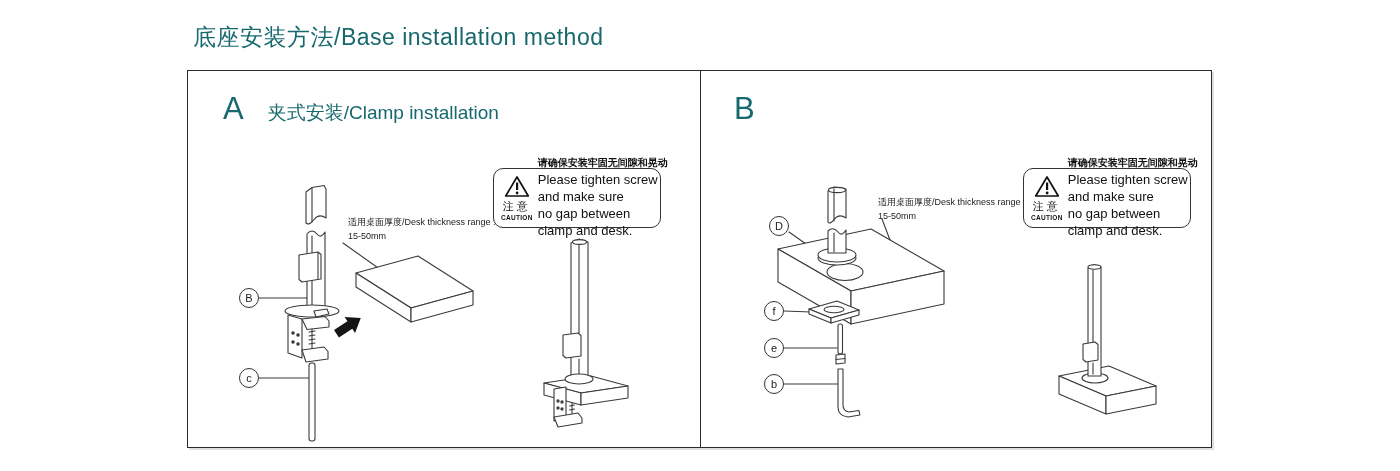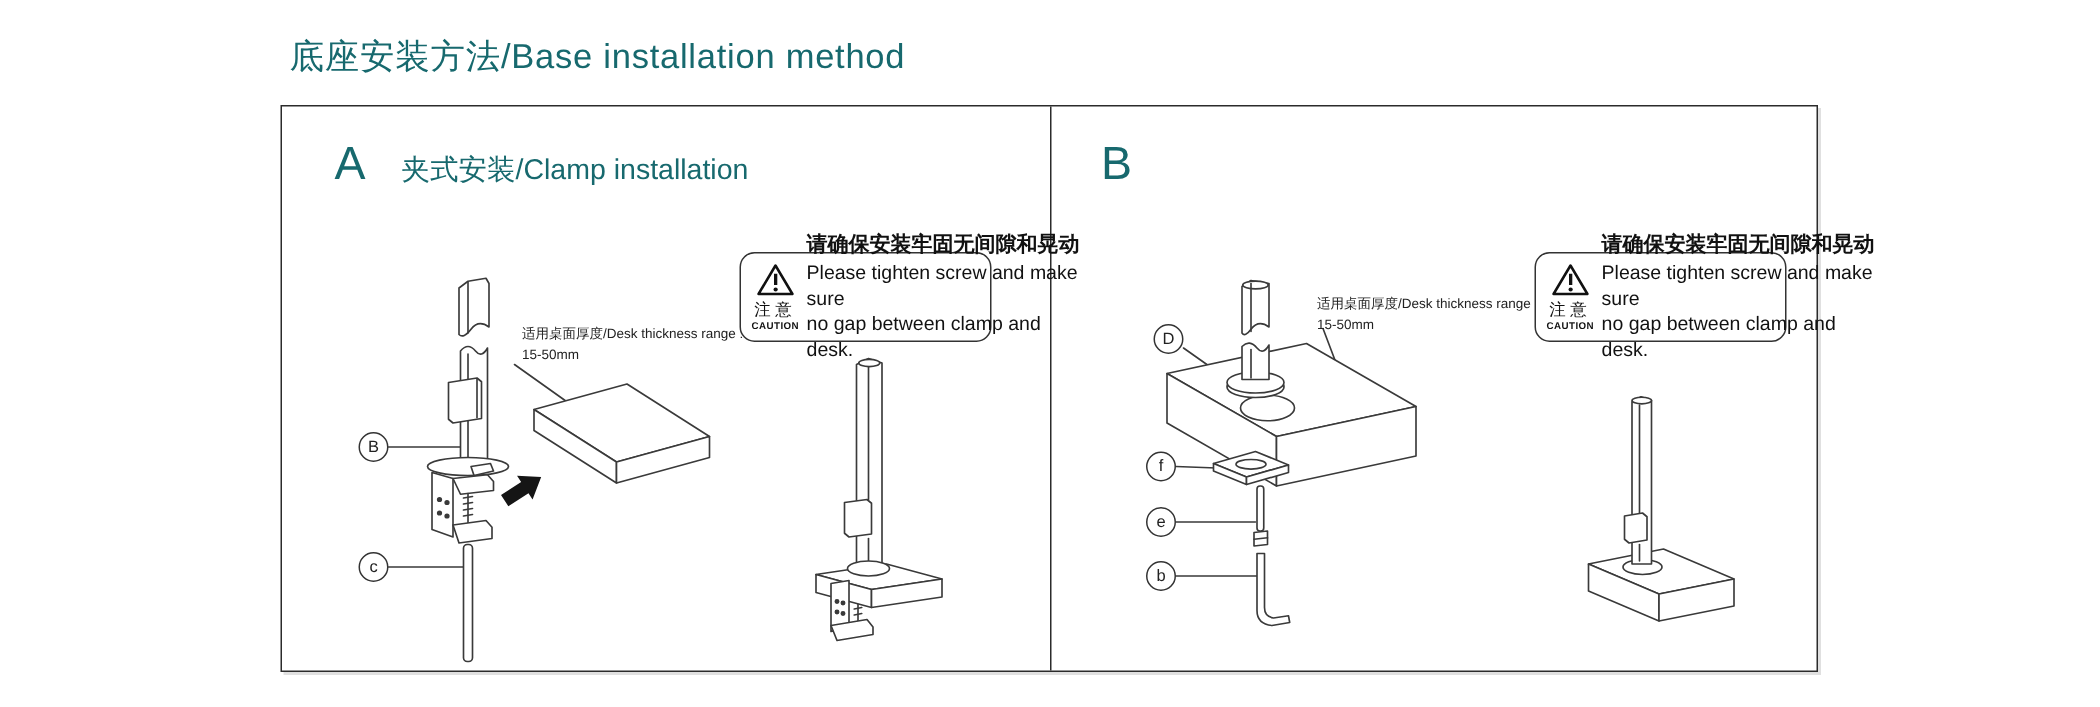--- a/index.html
+++ b/index.html
@@ -41,21 +41,21 @@
 
   .caution {
     position:absolute; width:168px; height:60px;
     border:1.3px solid #333; border-radius:10px; background:#fff;
     display:flex; align-items:center; gap:5px; padding:4px 6px 4px 7px;
   }
   .caution-left { width:46px; display:flex; flex-direction:column; align-items:center; }
   .caution-zh-label { font-size:11px; color:#111; letter-spacing:3px; margin-top:1px; }
   .caution-en-label { font-size:6.5px; font-weight:bold; color:#111; letter-spacing:0.3px; }
   .caution-right { flex:1; }
-  .caution-msg-zh { font-size:14px; font-weight:600; color:#111; white-space:nowrap; margin-bottom:2px; font-family:"Liberation Serif", serif; }
+  .caution-msg-zh { font-size:10px; font-weight:600; color:#111; white-space:nowrap; margin-bottom:2px; font-family:"Liberation Serif", serif; }
   .caution-msg-en { font-size:13px; line-height:1.3; color:#111; }
 </style>
 </head>
 <body>
 
 <div class="page">
 
   <div class="doc-title">底座安装方法/Base installation method</div>
 
   <div class="frame">

